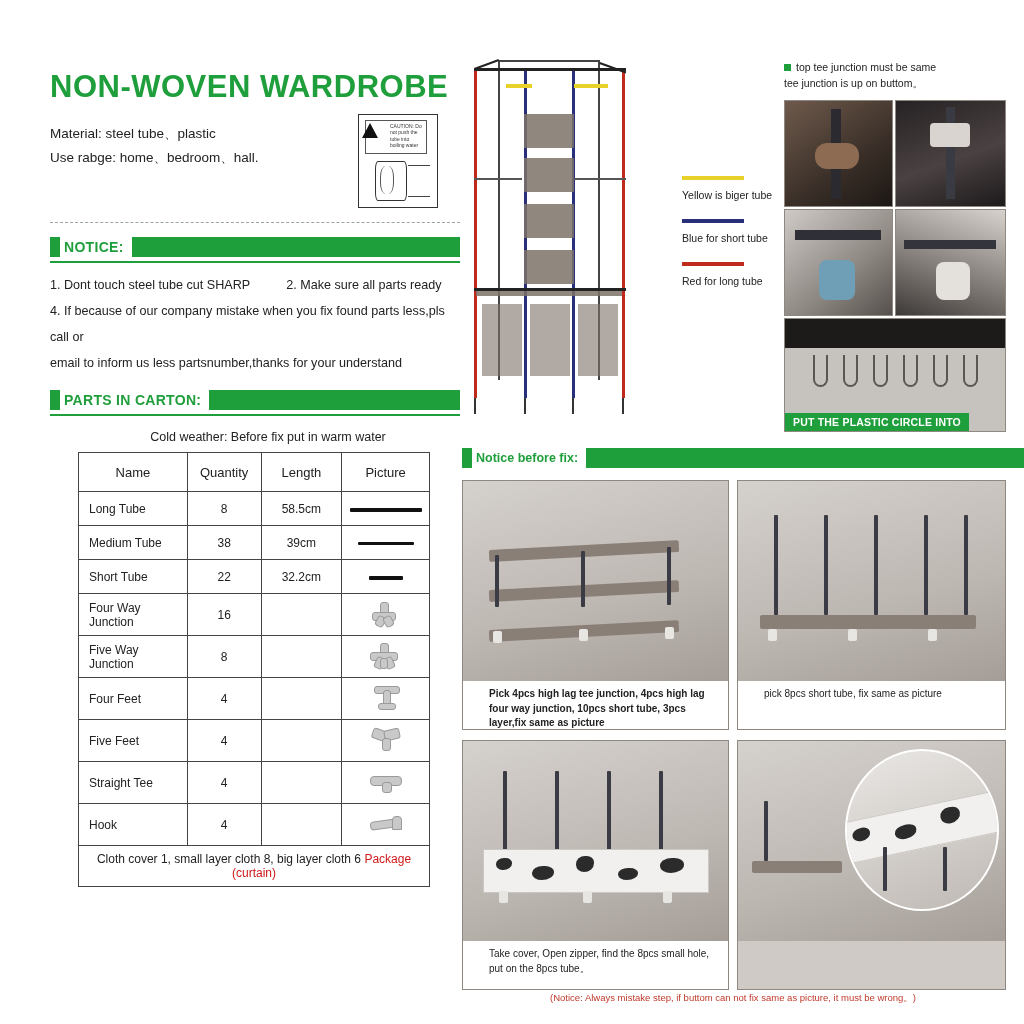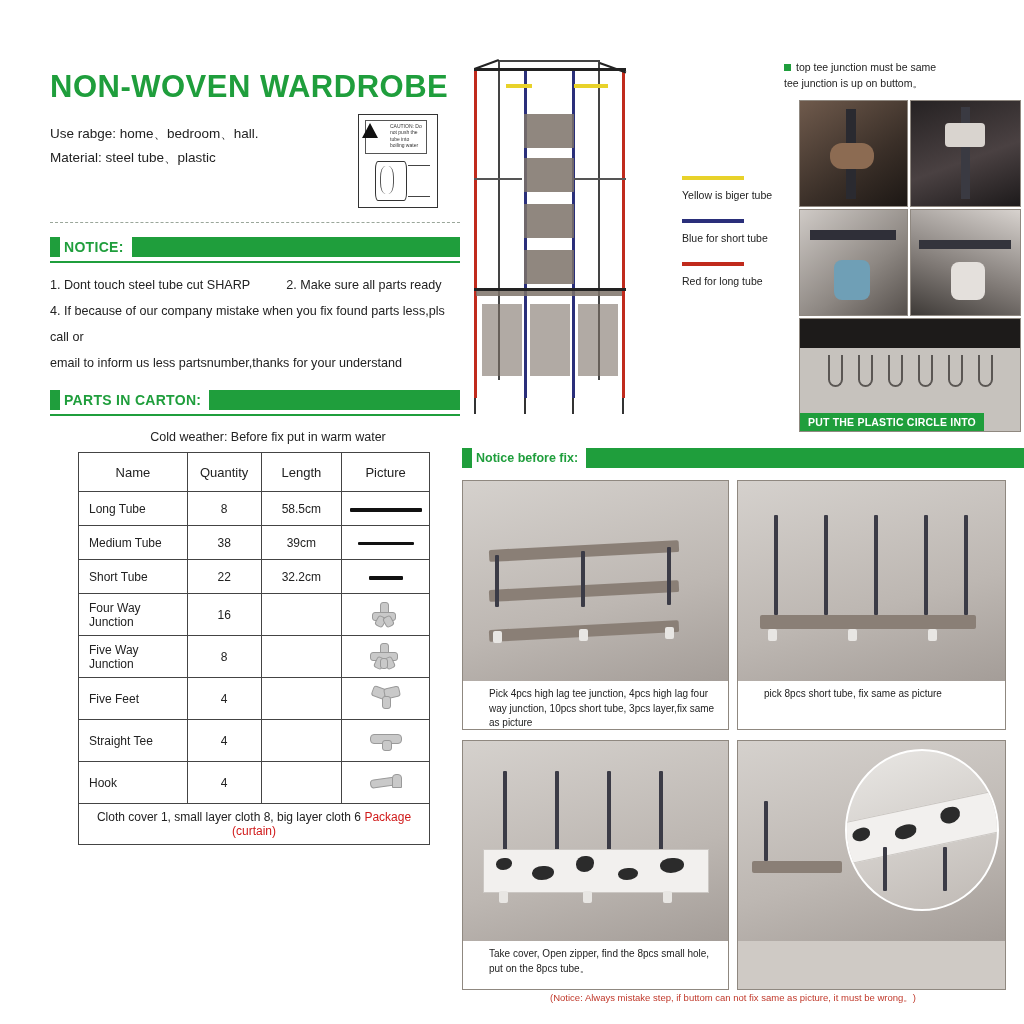--- a/index.html
+++ b/index.html
@@ -304,21 +304,20 @@
     height: 7px;
     background: #1f9e3c;
     margin-right: 5px;
   }
 
   .photo {
     position: absolute;
     background: #b9b0aa;
     border: 1px solid #8f8880;
     overflow: hidden;
-    margin-left: 15px;
   }
   .photo .ph-inner {
     position: absolute;
     inset: 0;
   }
 
   
   #photo-hand-1 { left: 332px; top: 52px; width: 107px; height: 105px; background: linear-gradient(145deg,#6f5a4c,#3a2f28 60%,#1c1714); }
   #photo-hand-2 { left: 443px; top: 52px; width: 109px; height: 105px; background: linear-gradient(160deg,#262223,#4a4142 55%,#1d1a1b); }
   #photo-hand-3 { left: 332px; top: 161px; width: 107px; height: 105px; background: linear-gradient(140deg,#cfcac6,#8d8782 60%,#56504c); }
@@ -370,21 +369,21 @@
     font-weight: bold;
     padding: 0 8px 0 4px;
   }
 
   .step-card {
     position: absolute;
     border: 1px solid #8f8880;
     background: #cfcac5;
     overflow: hidden;
   }
-  #step-1 { left: 10px; top: 432px; width: 265px; height: 248px; }
+  #step-1 { left: 10px; top: 432px; width: 265px; height: 248px; font-weight: bold; }
   #step-2 { left: 285px; top: 432px; width: 267px; height: 248px; }
   #step-3 { left: 10px; top: 692px; width: 265px; height: 248px; }
   #step-4 { left: 285px; top: 692px; width: 267px; height: 248px; }
 
   .step-photo {
     position: absolute;
     left: 0; right: 0; top: 0;
     bottom: 48px;
     background: linear-gradient(165deg,#d5d1cd,#bdb7b2 60%,#a49d98);
   }
@@ -466,22 +465,22 @@
 </head>
 <body>
 
 <div class="page">
 
   <div class="left-col">
 
     <h1 class="main-title">NON-WOVEN WARDROBE</h1>
 
     <div class="usage-block">
+      <div class="usage-line">Material: steel tube、plastic</div>
       <div class="usage-line">Use rabge: home、bedroom、hall.</div>
-      <div class="usage-line">Material: steel tube、plastic</div>
 
       <div class="care-icon">
         <div class="warn-box">CAUTION: Do not push the tube into boiling water</div>
         <div class="warn-tri"></div>
         <div class="roll"></div>
         <div class="roll-line"></div>
       </div>
     </div>
 
     <hr class="hr-dashed">
@@ -563,20 +562,32 @@
             <td class="name">Five Way Junction</td>
             <td>8</td>
             <td></td>
             <td>
               <span class="fitting">
                 <span class="fit-part" style="left:24px;top:1px;width:7px;height:10px;"></span>
                 <span class="fit-part" style="left:14px;top:10px;width:26px;height:7px;"></span>
                 <span class="fit-part" style="left:19px;top:15px;width:7px;height:10px;transform:rotate(25deg);"></span>
                 <span class="fit-part" style="left:29px;top:15px;width:7px;height:10px;transform:rotate(-25deg);"></span>
                 <span class="fit-part" style="left:24px;top:16px;width:6px;height:9px;"></span>
+              </span>
+            </td>
+          </tr>
+          <tr>
+            <td class="name">Four Feet</td>
+            <td>4</td>
+            <td></td>
+            <td>
+              <span class="fitting">
+                <span class="fit-part" style="left:18px;top:2px;width:24px;height:6px;"></span>
+                <span class="fit-part" style="left:27px;top:6px;width:6px;height:16px;"></span>
+                <span class="fit-part" style="left:22px;top:19px;width:16px;height:5px;border-radius:3px;"></span>
               </span>
             </td>
           </tr>
           <tr>
             <td class="name">Five Feet</td>
             <td>4</td>
             <td></td>
             <td>
               <span class="fitting">
                 <span class="fit-part" style="left:16px;top:3px;width:12px;height:9px;transform:rotate(20deg);"></span>

